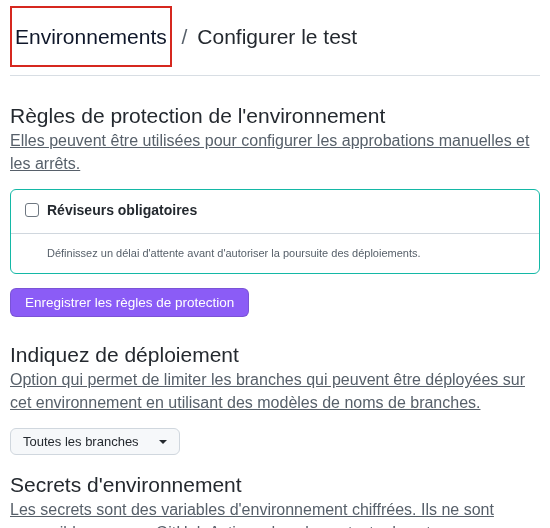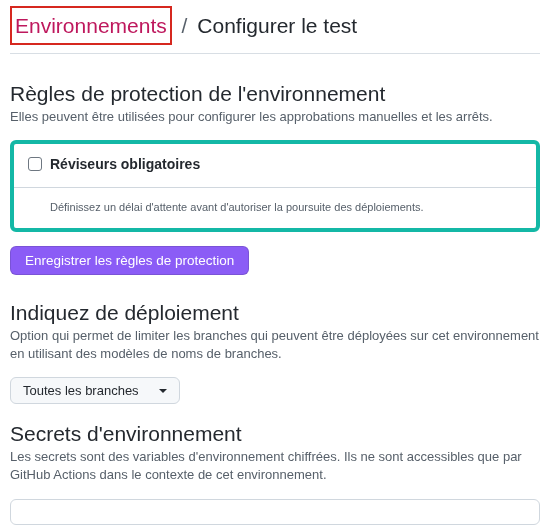--- a/index.html
+++ b/index.html
@@ -12,44 +12,45 @@
     padding: 6px 10px 20px 10px;
   }
   .breadcrumb {
     font-size: 21px;
     font-weight: 400;
     padding-bottom: 8px;
     border-bottom: 1px solid #d8dee4;
     margin-bottom: 28px;
   }
   .breadcrumb-link {
-    color: #be185d;
+    color: #0f172a;
     border: 2px solid #d6281f;
-    padding: 4px 3px;
+    padding: 15px 3px;
     display: inline-block;
     line-height: 1.3;
   }
   .breadcrumb-sep {
     color: #57606a;
     margin: 0 4px;
   }
   .section-title {
     font-size: 21px;
     font-weight: 400;
     color: #24292f;
     margin-bottom: 2px;
   }
   .section-desc {
-    font-size: 13px;
+    font-size: 16px;
     color: #57606a;
     margin-bottom: 14px;
     line-height: 1.4;
+    text-decoration: underline;
   }
   .rules-box {
-    border: 4px solid #14b8a6;
+    border: 1px solid #14b8a6;
     border-radius: 6px;
     margin-bottom: 14px;
     margin-top: 8px;
   }
   .rule-row {
     padding: 12px 14px;
     border-bottom: 1px solid #d0d7de;
   }
   .rule-row:last-child { border-bottom: none; }
   .rule-head {

